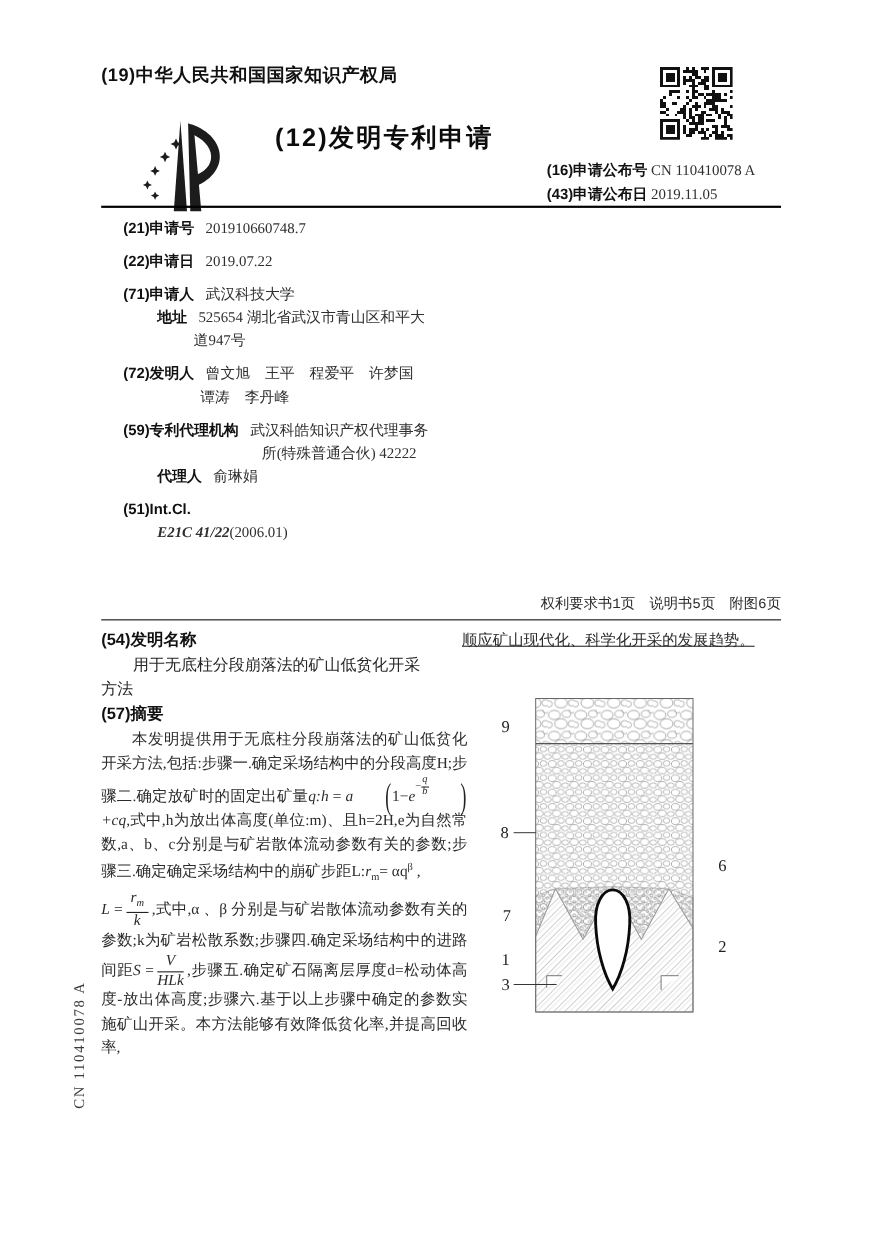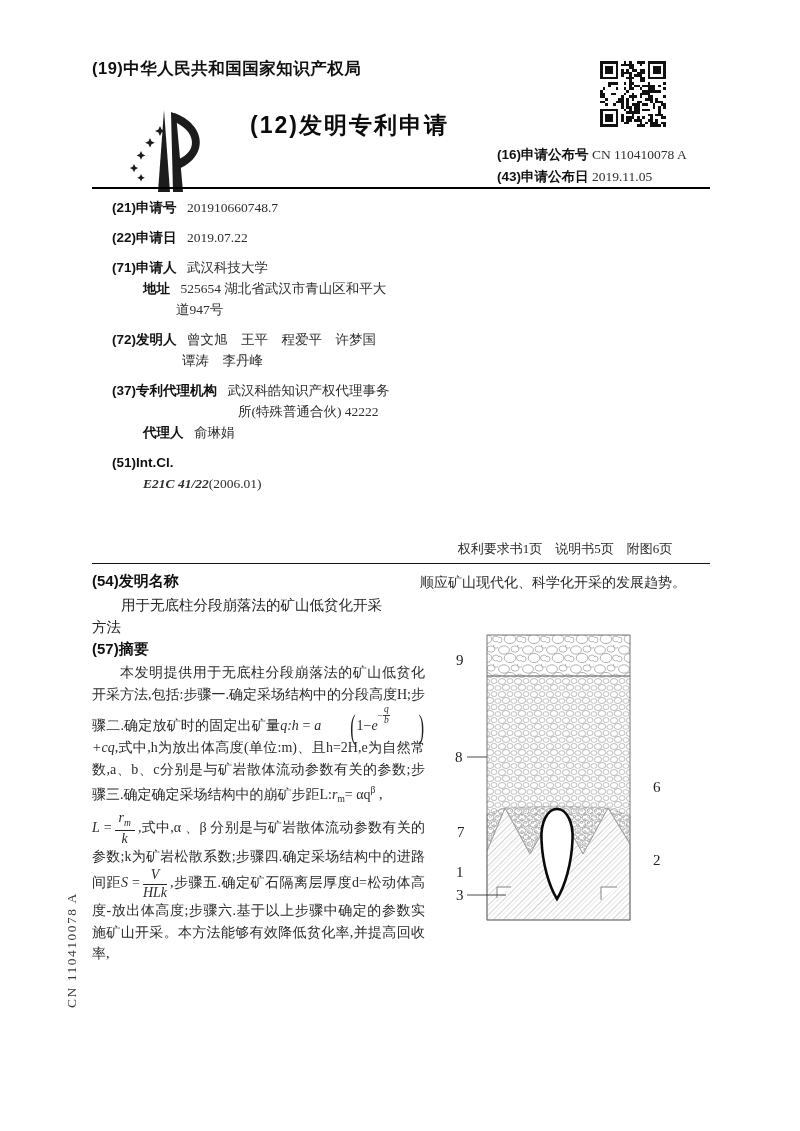--- a/index.html
+++ b/index.html
@@ -20,30 +20,30 @@
   .rule1{position:absolute;left:92px;top:187px;width:618px;border-top:2.2px solid #000;}
   .rule2{position:absolute;left:92px;top:563px;width:618px;border-top:1.6px solid #111;}
 
   
   .biblio{position:absolute;left:92px;top:197px;width:338px;font-size:13.5px;line-height:21px;margin-left:20px;}
   .b-row{position:relative;margin-bottom:9px;}
   .sub-line{padding-left:var(--ind);}
   .b-gap{display:inline-block;width:7px;}
   .it{font-style:italic;font-weight:bold;}
 
-  .pagesinfo{position:absolute;left:420px;top:540px;width:290px;text-align:center;font-size:13px;color:#2a2a2a;}
+  .pagesinfo{position:absolute;left:420px;top:540px;width:290px;text-align:right;font-size:13px;color:#2a2a2a;font-family:Liberation Mono, monospace;}
 
   
   .colL{position:absolute;left:92px;top:570px;width:333px;}
   .colR{position:absolute;left:420px;top:570px;width:292px;}
   .sec-h{font-family:"Liberation Sans","DejaVu Sans",sans-serif;font-weight:bold;font-size:15px;color:#111;margin:2px 0 3px 0;}
   .title-l1{font-size:14.5px;text-indent:2em;line-height:22px;color:#262626;}
   .title-l2{font-size:14.5px;line-height:22px;color:#262626;}
   .abs-p{font-size:14px;line-height:21.5px;text-align:justify;word-break:break-all;color:#2b2b2b;margin:3px 0 0 0;text-indent:2em;}
-  .cont-p{font-size:14px;line-height:21.5px;text-align:justify;word-break:break-all;color:#2b2b2b;margin:2px 0 0 0;}
+  .cont-p{font-size:14px;line-height:21.5px;text-align:justify;word-break:break-all;color:#2b2b2b;margin:2px 0 0 0;text-decoration:underline;}
 
   
   .mv{font-style:italic;}
   .bigparen{display:inline-block;transform:scaleY(2.05);font-size:16px;font-weight:300;
             vertical-align:middle;padding:0 1px;color:#222;}
   .frac{display:inline-block;text-align:center;vertical-align:middle;margin:0 3px;line-height:1.05;
         font-size:14px;text-indent:0;}
   .frac .fn{display:block;border-bottom:1.3px solid #222;padding:0 4px 1px;text-align:center;}
   .frac .fd{display:block;padding-top:1px;}
   .expwrap{display:inline-block;vertical-align:7px;font-size:9.5px;line-height:1;text-indent:0;}
@@ -327,21 +327,21 @@
         <span class="val">525654 湖北省武汉市青山区和平大</span><br>
         <span class="val" style="padding-left:33px;">道947号</span>
       </div>
     </div>
     <div class="b-row">
       <span class="lbl">(72)发明人</span><span class="b-gap"></span>
       <span class="val">曾文旭　王平　程爱平　许梦国</span><br>
       <span class="val" style="padding-left:70px;">谭涛　李丹峰</span>
     </div>
     <div class="b-row">
-      <span class="lbl">(37)专利代理机构</span><span class="b-gap"></span>
+      <span class="lbl">(59)专利代理机构</span><span class="b-gap"></span>
       <span class="val">武汉科皓知识产权代理事务</span><br>
       <span class="val" style="padding-left:126px;">所(特殊普通合伙) 42222</span>
       <div class="sub-line" style="--ind:31px;">
         <span class="lbl">代理人</span><span class="b-gap"></span>
         <span class="val">俞琳娟</span>
       </div>
     </div>
     <div class="b-row">
       <span class="lbl">(51)Int.Cl.</span><br>
       <span class="val it" style="padding-left:31px;">E21C 41/22</span><span class="val">(2006.01)</span>

